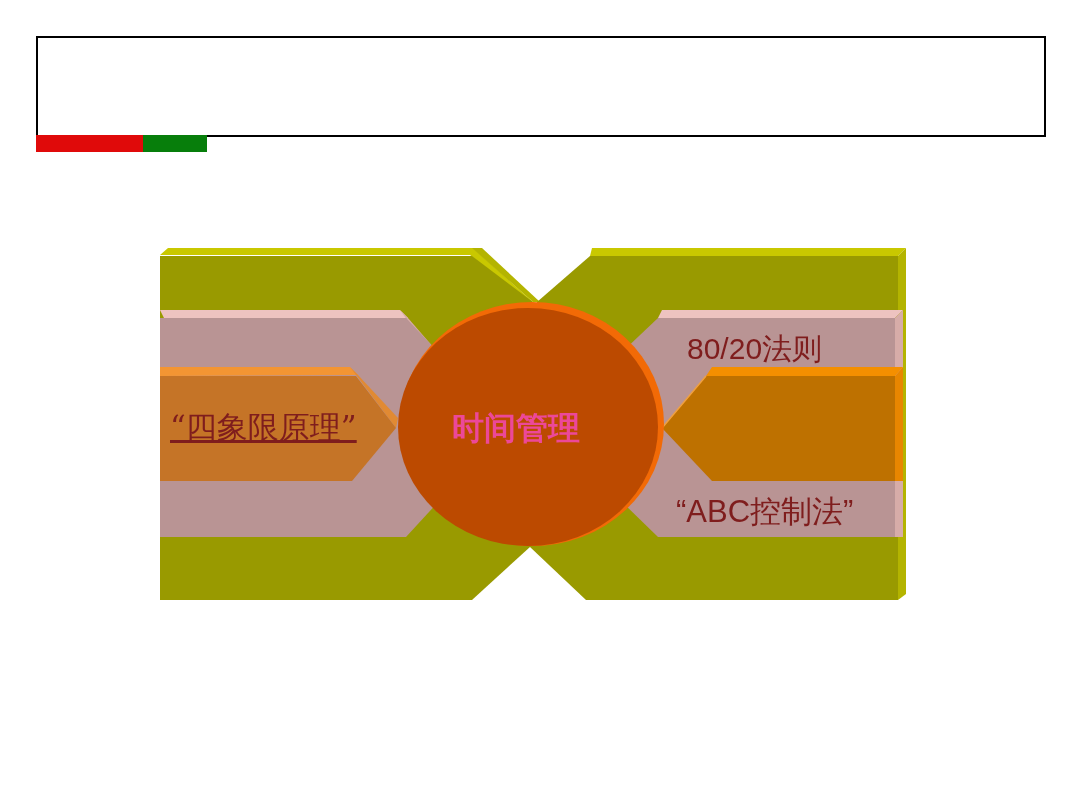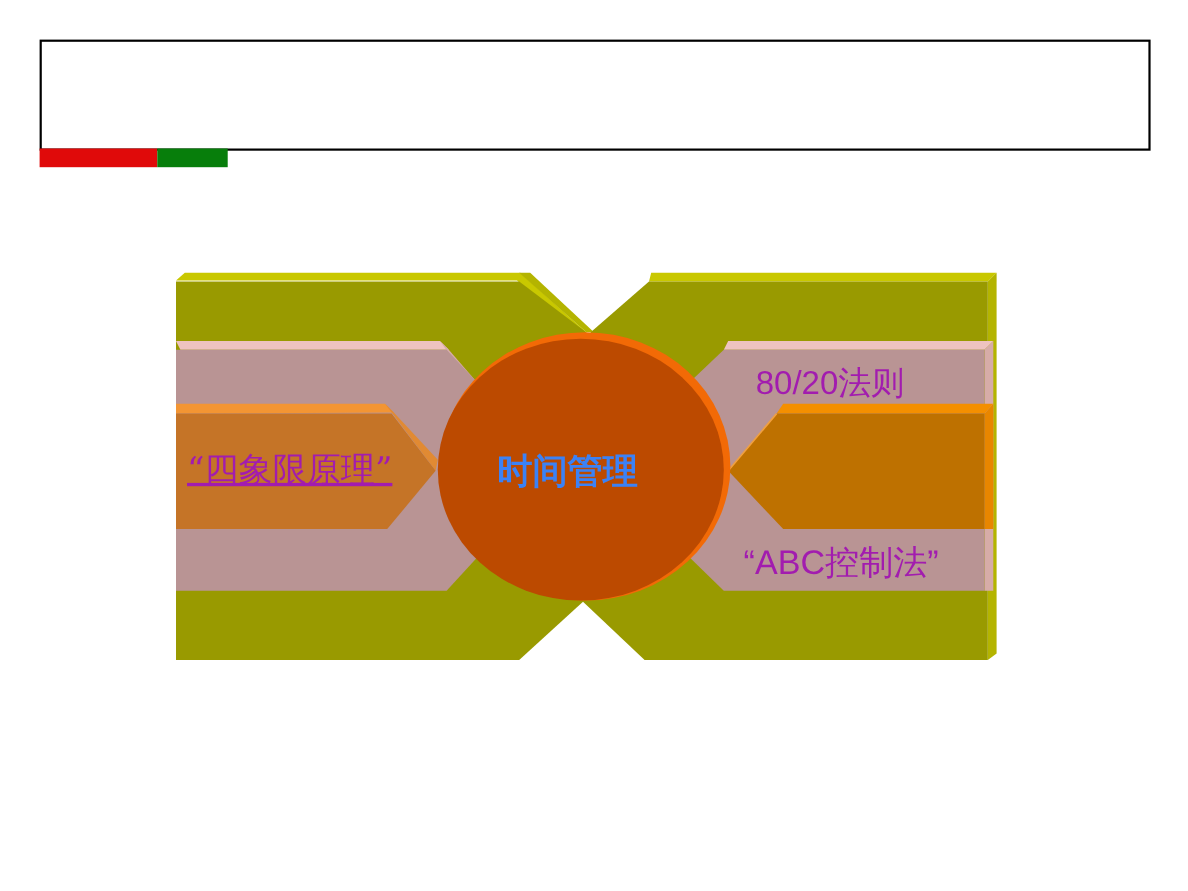--- a/index.html
+++ b/index.html
@@ -42,36 +42,36 @@
     .diagram {
       position: absolute;
       left: 0;
       top: 0;
       width: 1080px;
       height: 810px;
     }
     .label {
       position: absolute;
       white-space: nowrap;
-      color: #a21caf;
+      color: #7f1d1d;
       line-height: 1;
     }
     .label-left {
       left: 170px;
       top: 412px;
       font-size: 31px;
       font-family: "DejaVu Serif", serif;
       text-decoration: underline;
     }
     .label-center {
       left: 452px;
       top: 412px;
       font-size: 32px;
       font-weight: bold;
-      color: #3b82f6;
+      color: #ec4899;
       font-family: "DejaVu Serif", serif;
     }
     .label-top-right {
       left: 687px;
       top: 334px;
       font-size: 30px;
       font-family: "Liberation Sans", sans-serif;
     }
     .label-bottom-right {
       left: 676px;

